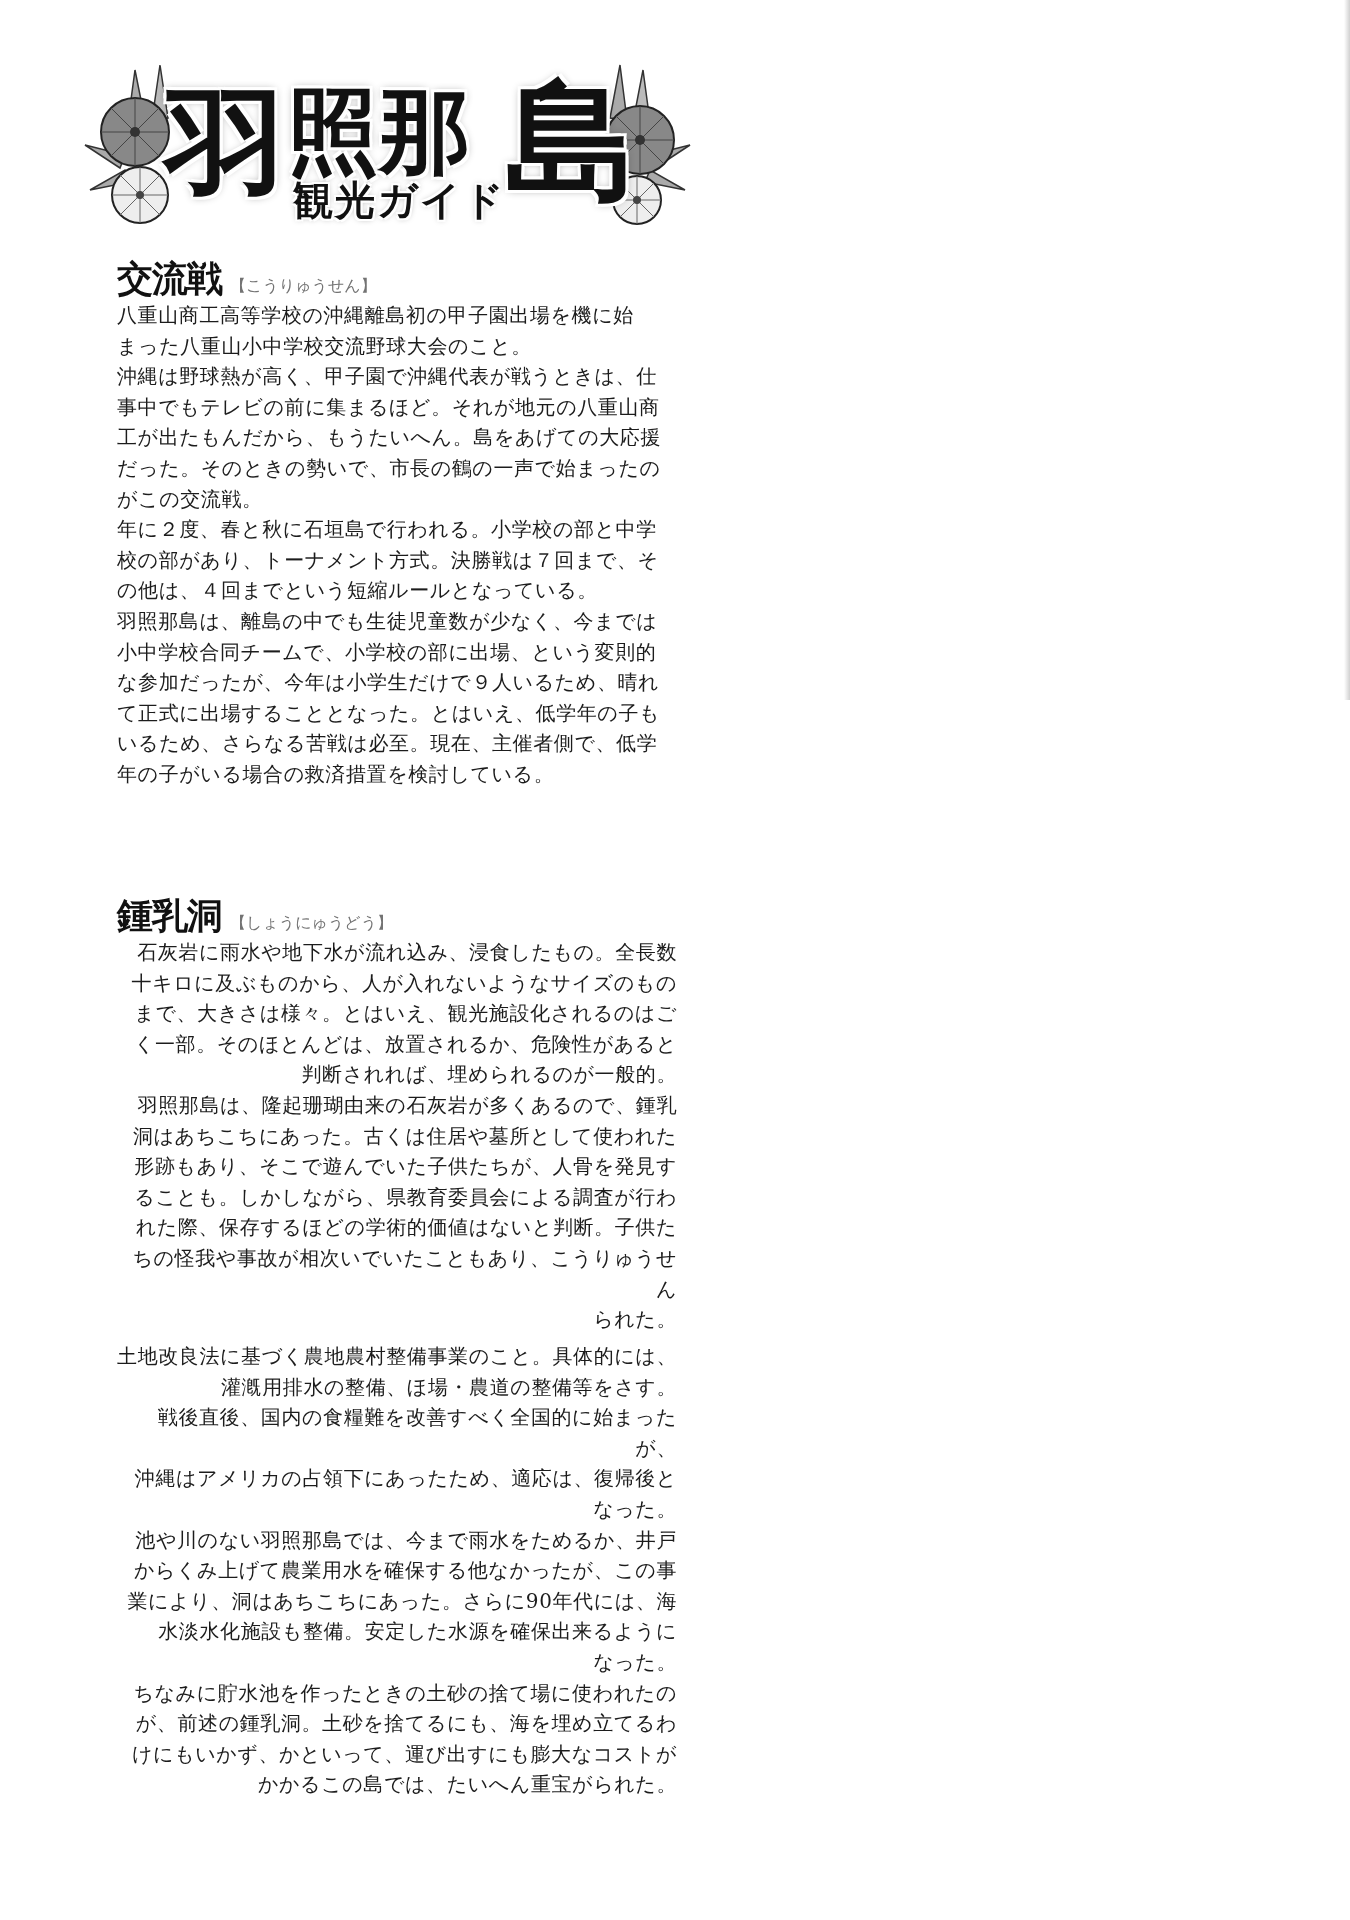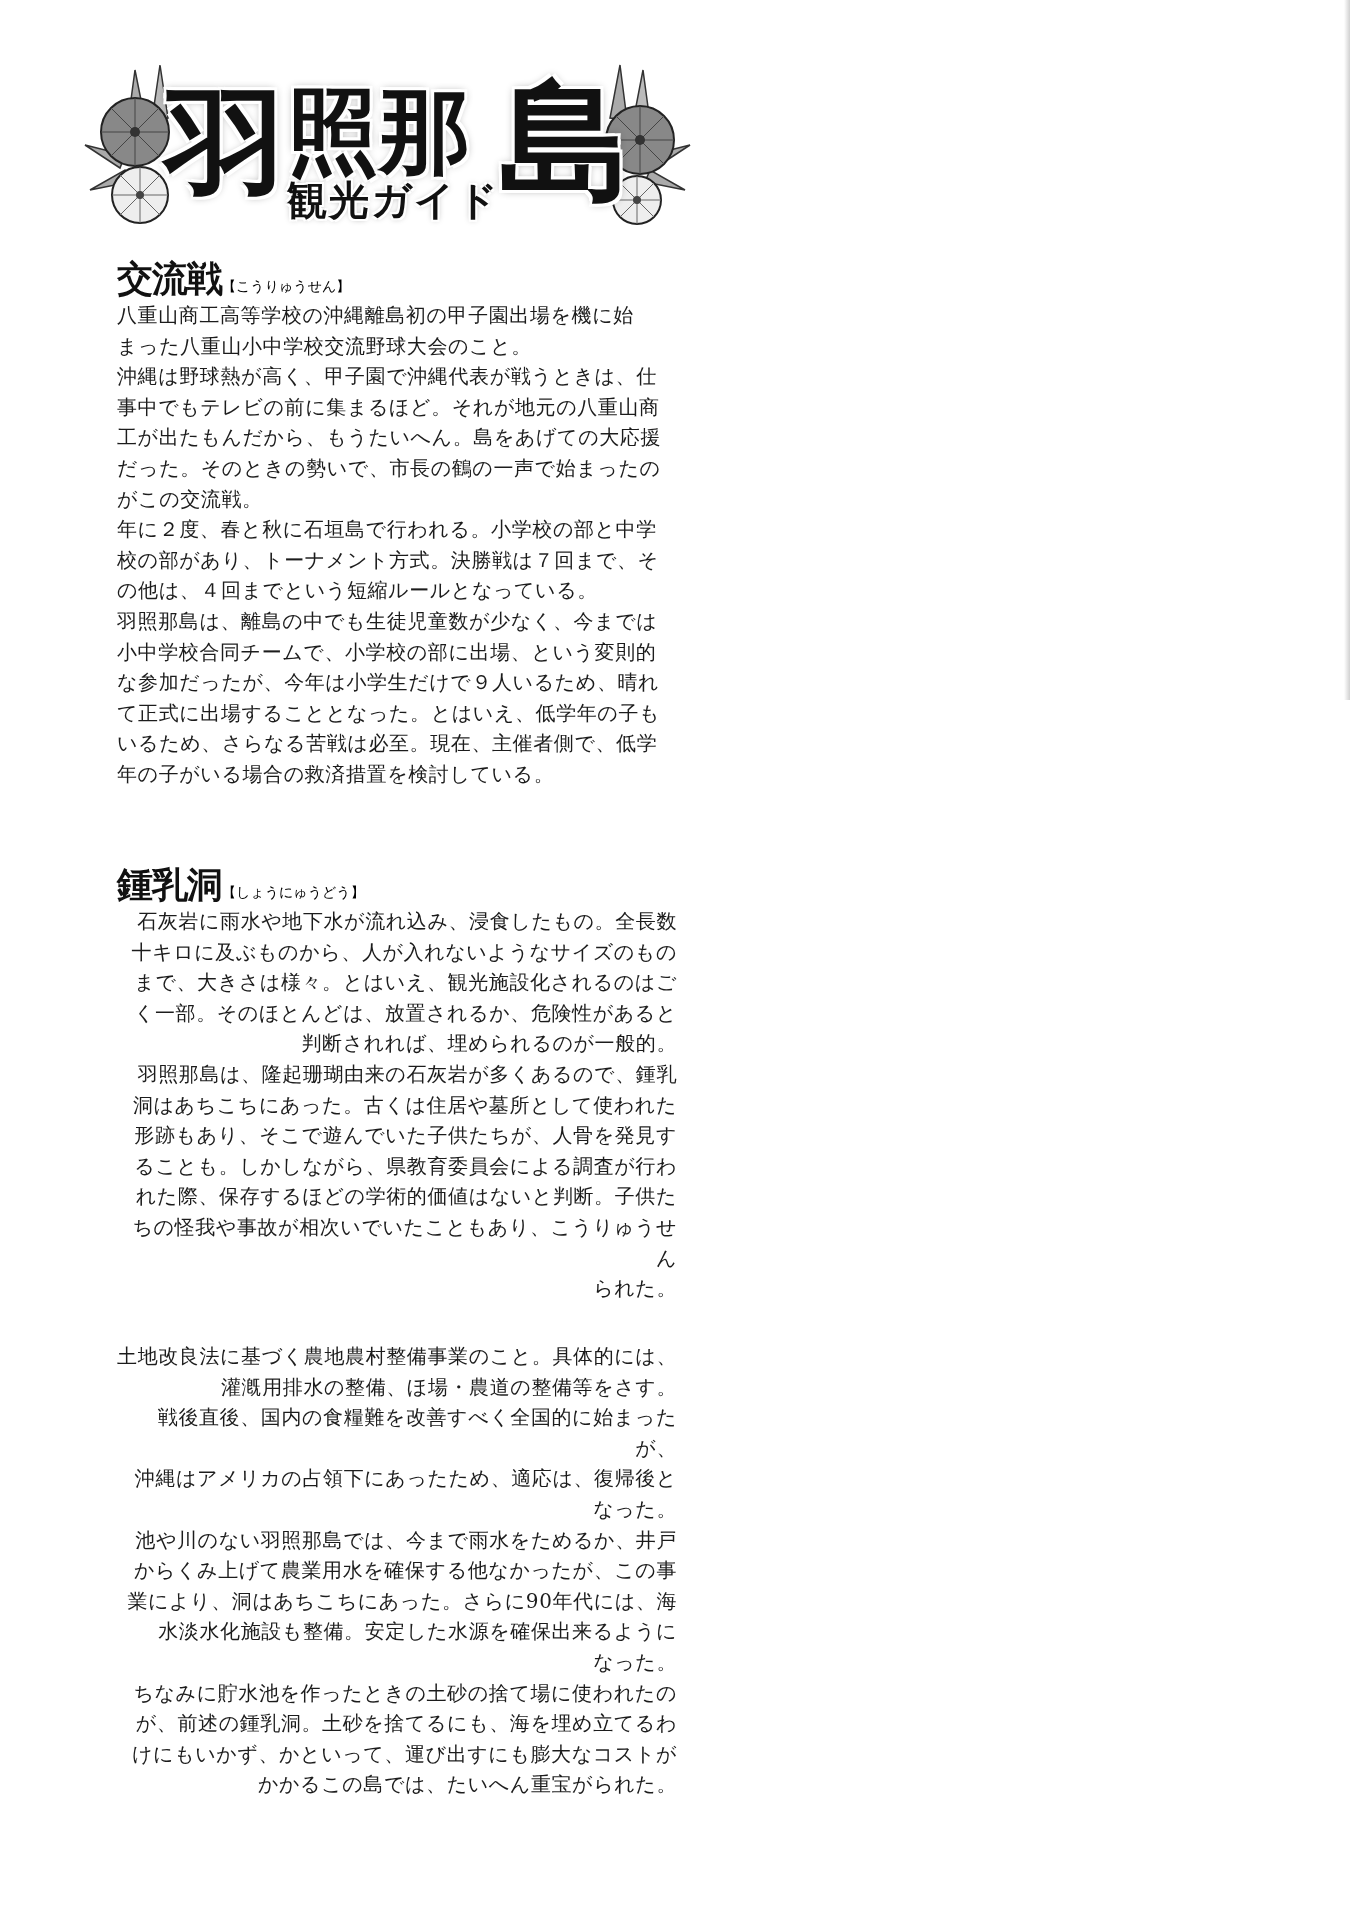--- a/index.html
+++ b/index.html
@@ -16,33 +16,33 @@
   .logo .flowers.right { right: 0; }
   .logo .title-main { position: absolute; left: 85px; top: 20px; height: 150px; display: flex; align-items: flex-start; }
   .logo .glyph { font-family: "DejaVu Serif", serif; font-weight: bold; color: #111; line-height: 1;
     text-shadow: 0 0 0 #fff, 3px 3px 0 #fff, -3px -3px 0 #fff, 3px -3px 0 #fff, -3px 3px 0 #fff,
                  0 0 8px rgba(0,0,0,0.45); }
   .logo .g1 { font-size: 122px; margin-top: 8px; }
   .logo .g2, .logo .g3 { font-size: 92px; margin-top: 10px; }
   .logo .g4 { font-size: 132px; margin-top: 0; }
   .logo .mid { display: flex; flex-direction: column; align-items: flex-start; }
   .logo .mid-top { display: flex; }
-  .logo .subtitle { font-family: "DejaVu Sans", sans-serif; font-weight: bold; font-size: 40px; color: #111; margin-top: -4px; letter-spacing: 2px;
+  .logo .subtitle { font-family: "DejaVu Sans", sans-serif; font-weight: bold; font-size: 40px; color: #111; margin-top: -4px; margin-left: 6px; letter-spacing: 2px;
     text-shadow: 2px 2px 0 #fff, -2px -2px 0 #fff, 2px -2px 0 #fff, -2px 2px 0 #fff, 0 0 6px rgba(0,0,0,0.4); }
 
   
   .entries { position: absolute; left: 117px; top: 256px; width: 560px; }
   .entry { margin: 0; }
   .entry-head { display: flex; align-items: baseline; height: 44px; white-space: nowrap; }
   .entry-title { font-family: "DejaVu Serif", "Liberation Serif", serif; font-weight: bold; font-size: 36px; letter-spacing: -1px; color: #111; line-height: 44px; }
-  .entry-reading { font-family: "DejaVu Serif", serif; font-size: 14px; color: #000000; margin-left: 0; }
+  .entry-reading { font-family: "DejaVu Serif", serif; font-size: 16px; color: #737373; margin-left: 8px; }
   .entry-body p { margin: 0; font-family: Liberation Sans, sans-serif; font-size: 20px; line-height: 30.6px; letter-spacing: 0.6px; color: #1c1c1c; }
   .entry.e2, .entry.e3 { font-family: "DejaVu Serif", serif; }
   .entry.e2 .entry-body p, .entry.e3 .entry-body p { font-family: "DejaVu Serif", "Liberation Serif", serif; text-align: right; }
-  .entry.e2 { position: absolute; top: 606px; left: 0; width: 560px; }
+  .entry.e2 { position: absolute; top: 637px; left: 0; width: 560px; }
   .entry.e3 { position: absolute; top: 1085px; left: 0; width: 560px; }
 </style>
 </head>
 <body>
 
 <div class="page-edge"></div>
 
 <div class="logo">
   <svg class="flowers left" viewBox="0 0 130 170">
     <path d="M55 10 L65 60 L48 62 Z" fill="#aaa" stroke="#333" stroke-width="1.5"></path>

